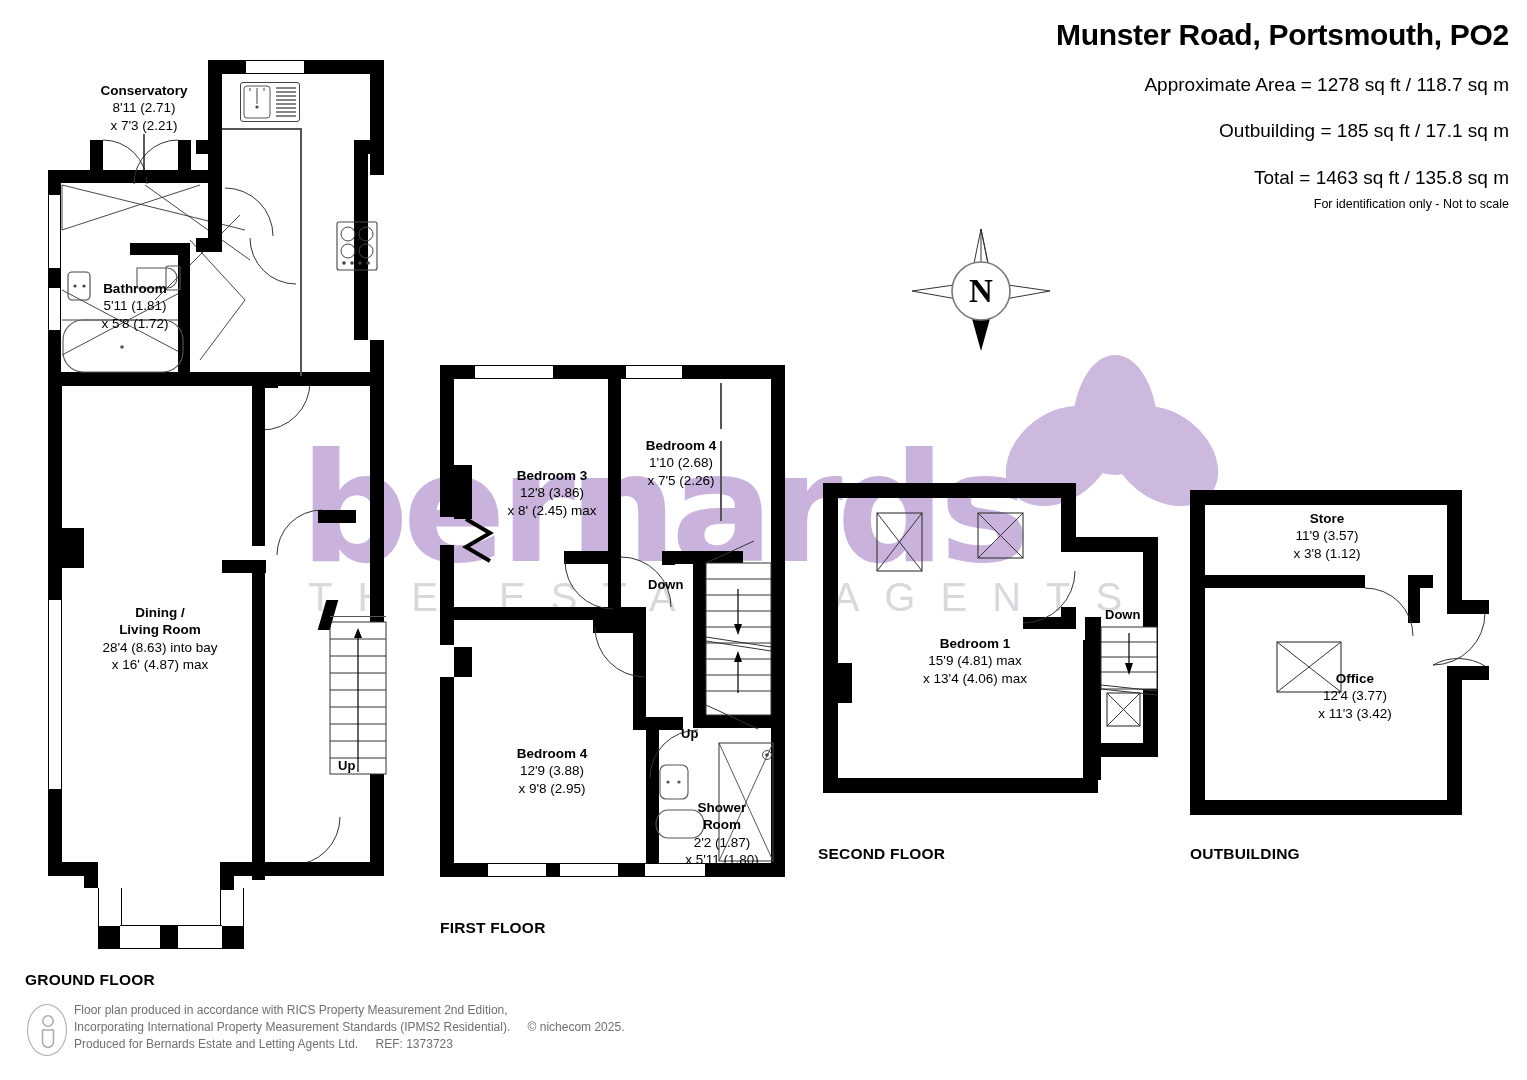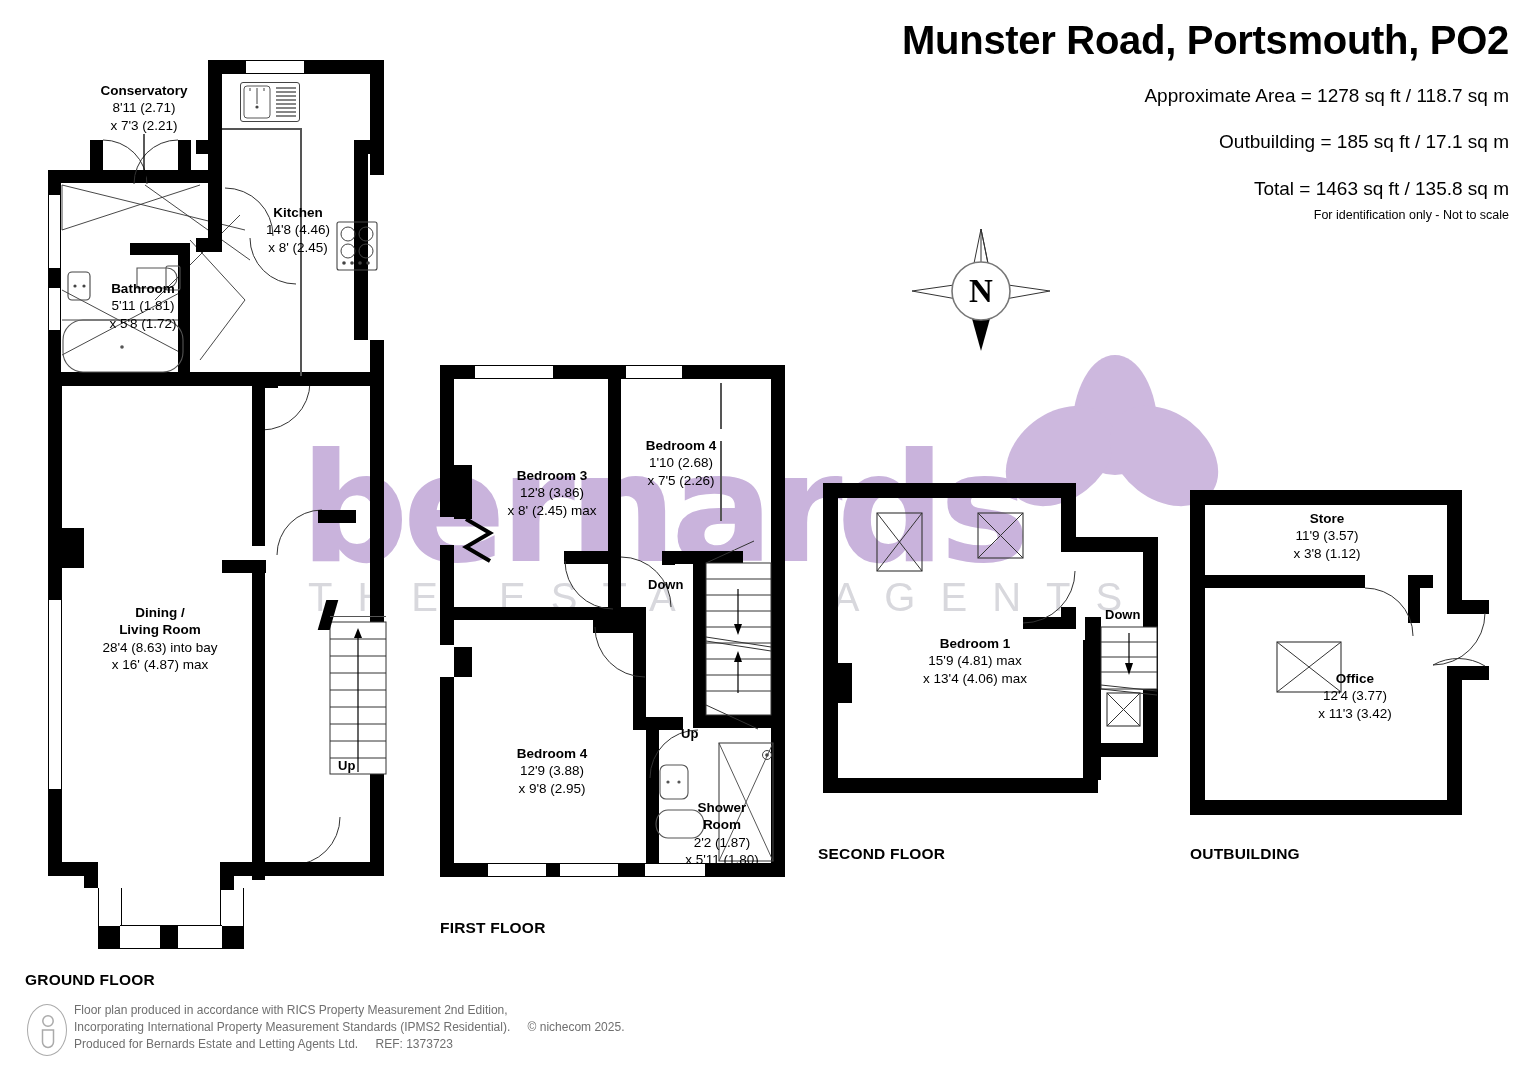--- a/index.html
+++ b/index.html
@@ -1,21 +1,21 @@
 <!DOCTYPE html>
 <html><head>
 <meta charset="utf-8">
 <style>
   html,body{margin:0;padding:0;background:#ffffff;}
   body{font-family:"Liberation Sans", sans-serif;color:#000;}
   #page{position:relative;width:1527px;height:1080px;background:#fff;overflow:hidden;}
 
   
   .hdr{position:absolute;right:18px;top:18px;text-align:right;}
-  .hdr-title{font-size:40px;font-weight:bold;letter-spacing:-0.3px;line-height:1.1;}
+  .hdr-title{font-size:30px;font-weight:bold;letter-spacing:-0.3px;line-height:1.1;}
   .hdr-line{font-size:19px;line-height:1.33;margin-top:21px;}
   .hdr-note{font-size:12.5px;margin-top:7px;}
 
   
   .plan{position:absolute;}
   .w{position:absolute;background:#000;}           
   .win{position:absolute;background:#fff;border-top:1.6px solid #000;border-bottom:1.6px solid #000;box-sizing:border-box;}
   .winv{position:absolute;background:#fff;border-left:1.6px solid #000;border-right:1.6px solid #000;box-sizing:border-box;}
   .thinline{position:absolute;background:#555;}
   .rm{position:absolute;text-align:center;font-size:13.5px;line-height:1.28;white-space:nowrap;}
@@ -221,27 +221,22 @@
     <div class="rm" style="left:54px;top:82px;width:180px;">
       <b>Conservatory</b>
       <span class="dim">8'11 (2.71)</span><br>
       <span class="dim">x 7'3 (2.21)</span>
     </div>
     <svg class="ov" width="420" height="990">
       <line x1="144" y1="134" x2="144" y2="175" stroke="#000" stroke-width="1.3"></line>
       <polygon points="144,183 139,170 149,170" fill="#000"></polygon>
     </svg>
 
-    <div class="rm" style="left:228px;top:204px;width:140px;">
-      <b>Kitchen</b>
-      <span class="dim">14'8 (4.46)</span><br>
-      <span class="dim">x 8' (2.45)</span>
-    </div>
-
-    <div class="rm" style="left:68px;top:280px;width:150px;">
+
+    <div class="rm" style="left:60px;top:280px;width:150px;">
       <b>Bathroom</b>
       <span class="dim">5'11 (1.81)</span><br>
       <span class="dim">x 5'8 (1.72)</span>
     </div>
 
     <div class="rm" style="left:60px;top:604px;width:200px;">
       <b>Dining /</b>
       <b>Living Room</b>
       <span class="dim">28'4 (8.63) into bay</span><br>
       <span class="dim">x 16' (4.87) max</span>

